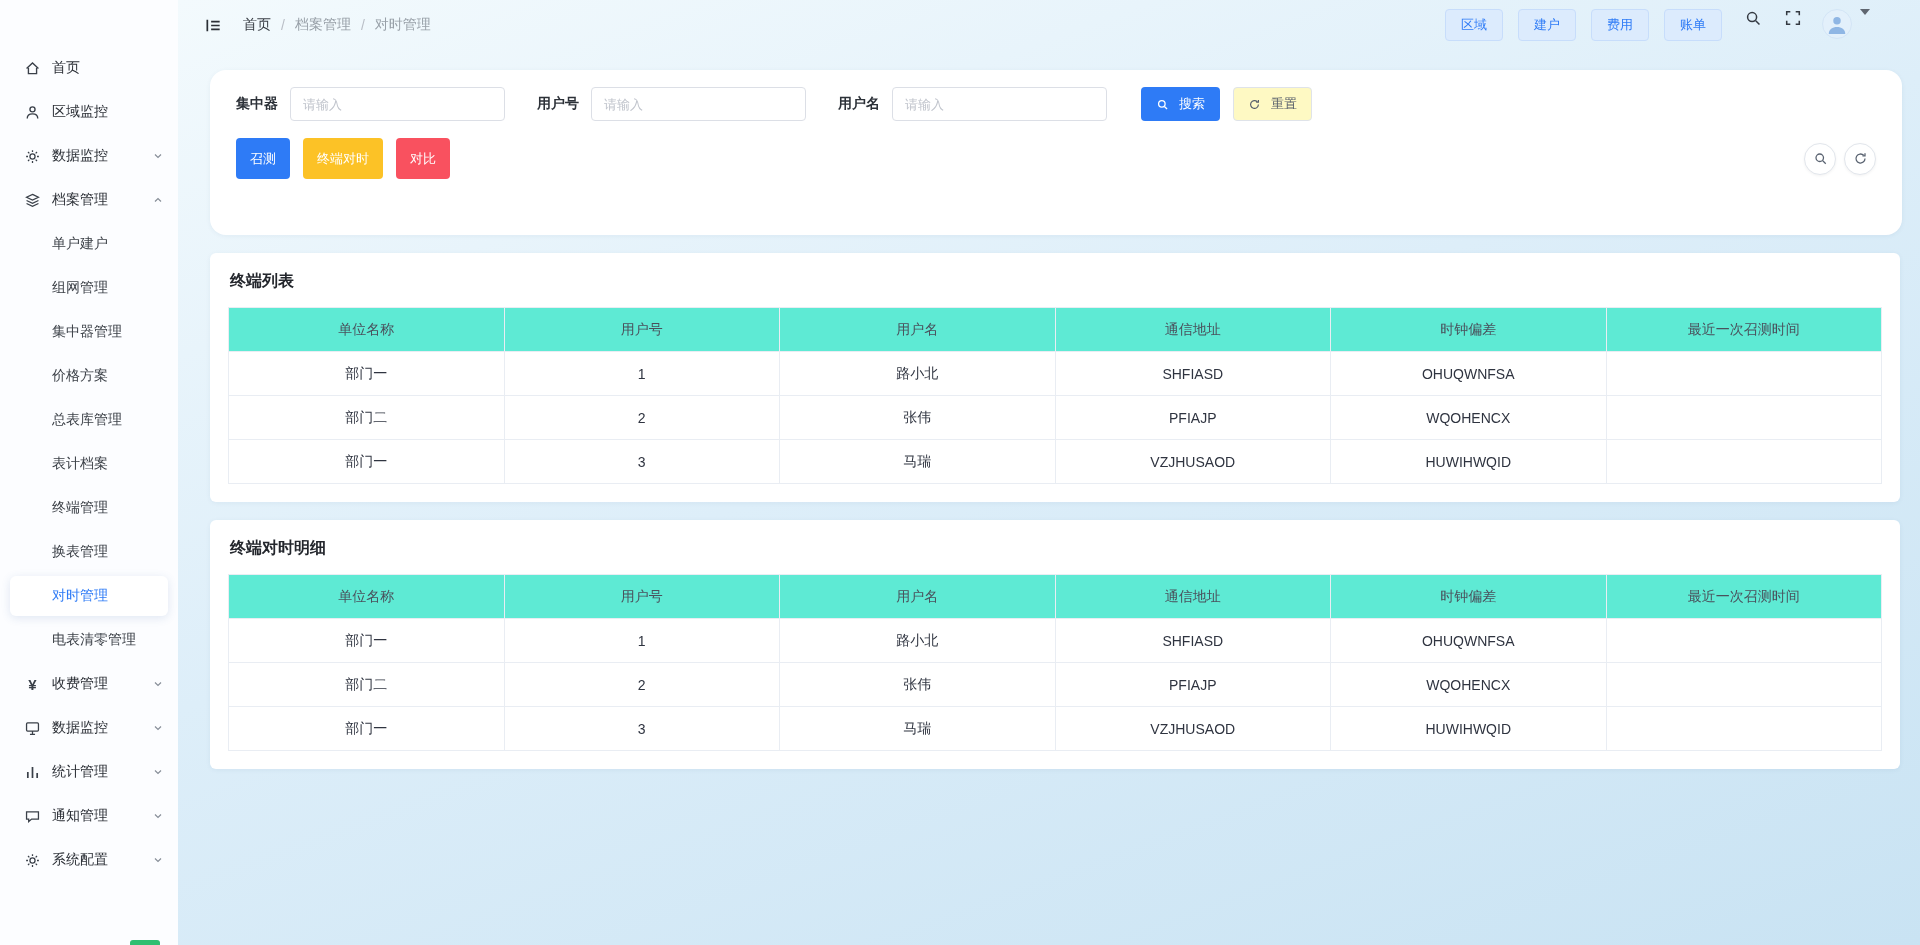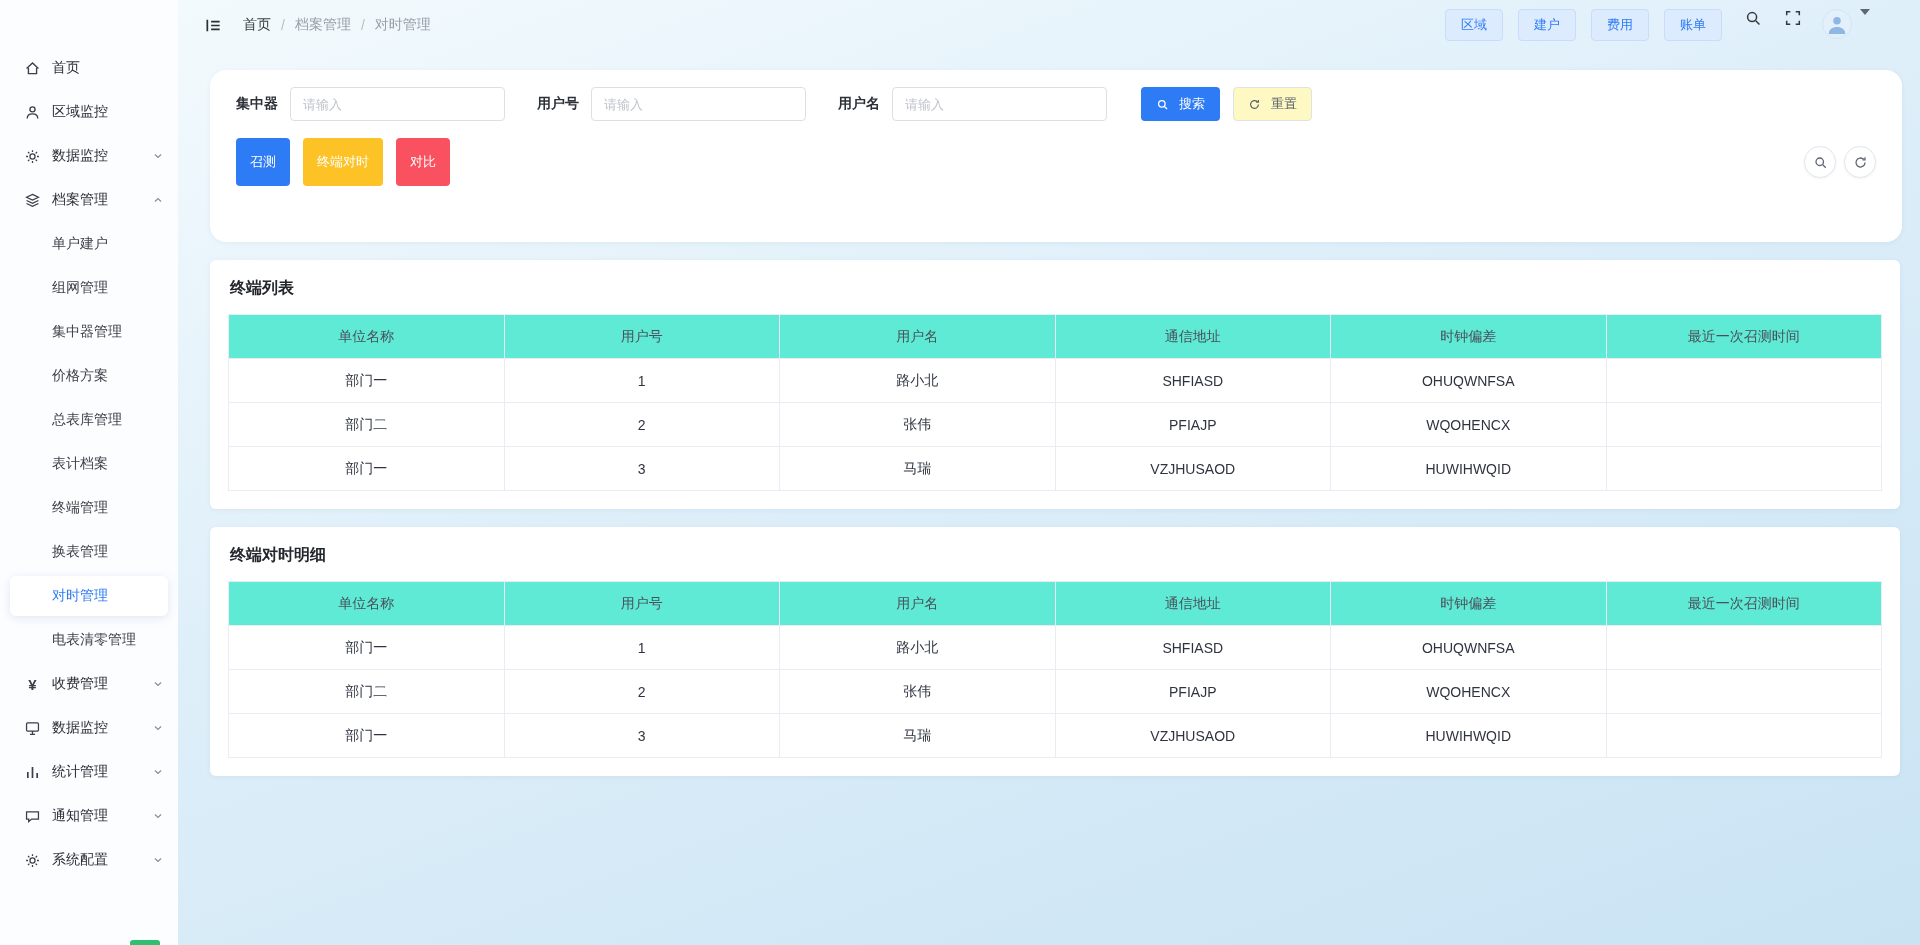--- a/index.html
+++ b/index.html
@@ -84,21 +84,21 @@
   .btn {
     display: inline-flex; align-items: center; gap: 10px; border: none;
     border-radius: 4px; font-size: 13px; cursor: pointer; font-family: inherit;
   }
   .btn-search { background: #2e7bf6; color: #fff; height: 34px; padding: 0 15px; margin-left: 2px; }
   .btn-reset {
     background: #fef9c3; color: #565e6a; height: 34px; padding: 0 14px; margin-left: 13px;
     border: 1px solid #dfe3e9;
   }
   .actions-row { display: flex; align-items: center; margin-top: 17px; }
-  .btn-sm { height: 48px; padding: 0 14px; color: #fff; margin-right: 13px; }
+  .btn-sm { height: 41px; padding: 0 14px; color: #fff; margin-right: 13px; }
   .btn-primary { background: #2e7bf6; }
   .btn-warning { background: #fcc226; text-align: right; }
   .btn-danger  { background: #f9515f; }
   .actions-spacer { flex: 1; }
   .circle-btn {
     width: 32px; height: 32px; border-radius: 50%; background: #fff;
     border: 1px solid #e2e6ec; display: flex; align-items: center; justify-content: center;
     color: #596270; cursor: pointer; margin-left: 8px;
     box-shadow: 0 1px 3px rgba(0,0,0,0.05);
   }

